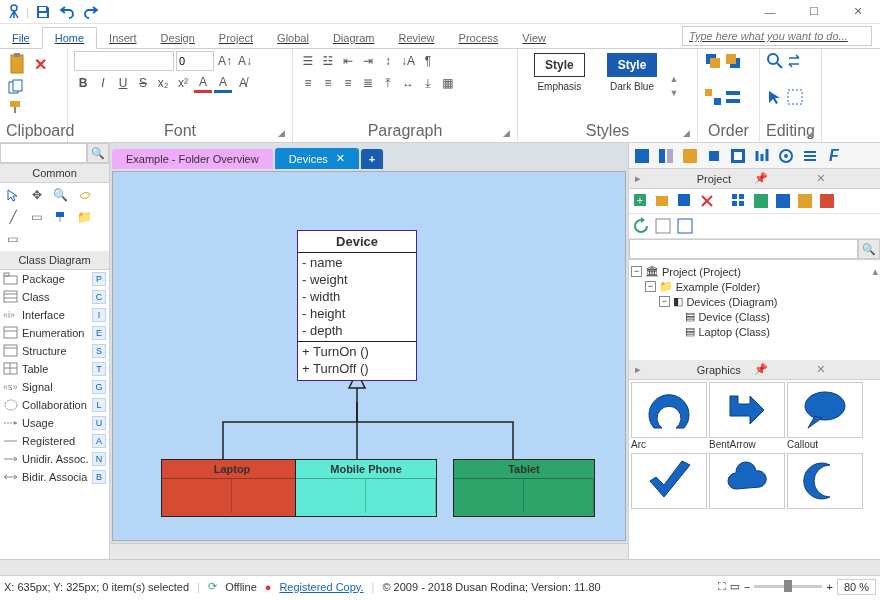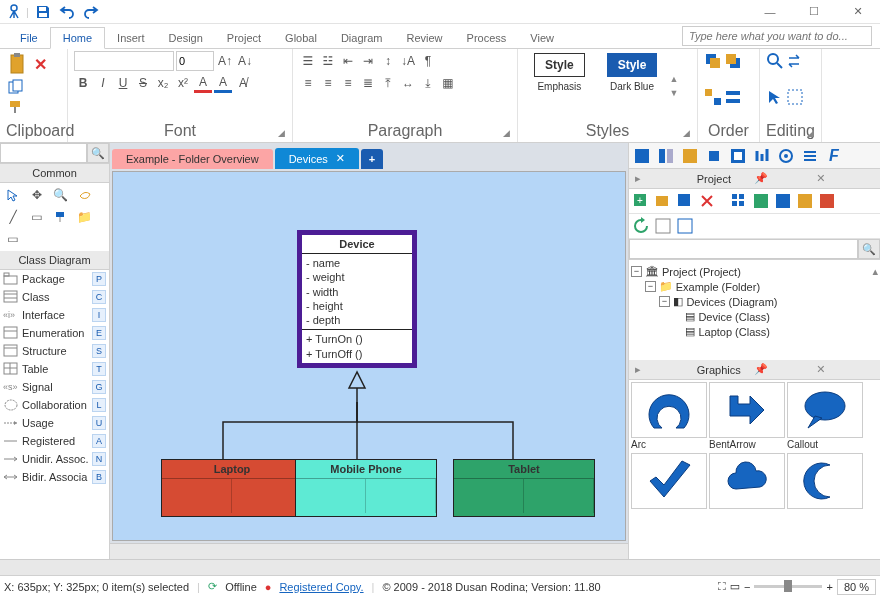--- a/index.html
+++ b/index.html
@@ -2,21 +2,21 @@
 <html><head>
 <meta charset="utf-8">
 <style>
 * { box-sizing: border-box; margin: 0; padding: 0; }
 body { font-family: "Segoe UI", Tahoma, sans-serif; font-size: 11px; background: #fff; width: 880px; height: 600px; overflow: hidden; color: #333; }
 .titlebar { height: 24px; background: #fff; display: flex; align-items: center; border-bottom: 1px solid #e3e3e3; }
 .titlebar-left { display: flex; gap: 4px; padding: 0 6px; align-items: center; }
 .titlebar-left svg { width: 16px; height: 16px; }
 .winbtns { margin-left: auto; display: flex; }
 .winbtn { width: 44px; height: 24px; display: flex; align-items: center; justify-content: center; color: #666; }
-.menubar { height: 25px; display: flex; align-items: end; border-bottom: 1px solid #d0d0d0; background: #fff; padding-left: 8px; }
+.menubar { height: 25px; display: flex; align-items: end; border-bottom: 1px solid #d0d0d0; background: #fff; padding-left: 0; text-decoration: underline; }
 .mitem { padding: 4px 12px; color: #666; cursor: pointer; }
 .mitem.active { border: 1px solid #d0d0d0; border-bottom: 1px solid #fff; background: #fff; color: #1a5cb0; margin-bottom: -1px; }
 .mitem.file { color: #1a5cb0; }
 .tellme { margin-left: auto; margin-right: 8px; width: 190px; height: 20px; border: 1px solid #ccc; padding: 2px 6px; font-style: italic; color: #999; align-self: center; font-size: 11px; }
 .ribbon { height: 94px; background: #fff; border-bottom: 1px solid #d0d0d0; display: flex; }
 .rgroup { border-right: 1px solid #e3e3e3; padding: 2px 6px 0; display: flex; flex-direction: column; position: relative; }
 .rgroup-label { font-size: 16px; color: #666; text-align: center; padding: 2px 0; }
 .rgroup-content { flex: 1; display: flex; gap: 2px; }
 .ribbon-btn { display: flex; align-items: center; justify-content: center; color: #555; padding: 2px; cursor: pointer; }
 .font-controls { display: flex; flex-direction: column; gap: 2px; }
@@ -38,25 +38,25 @@
 .search-btn { width: 22px; height: 20px; background: #e8e8e8; display: flex; align-items: center; justify-content: center; border: 1px solid #ccc; }
 .panel-header { background: #eaeaea; padding: 3px 6px; font-size: 11px; text-align: center; border-bottom: 1px solid #d0d0d0; }
 .tool-grid { display: flex; flex-wrap: wrap; padding: 2px; gap: 2px; }
 .tool-grid .tbtn { width: 22px; height: 20px; }
 .palette { flex: 1; overflow: hidden; }
 .palette-item { display: flex; align-items: center; padding: 2px 3px; gap: 3px; font-size: 11px; }
 .palette-item .picon { width: 16px; height: 14px; flex-shrink: 0; }
 .pkey { margin-left: auto; width: 14px; height: 14px; border: 1px solid #bbd4f0; background: #e6f0fc; color: #1a5cb0; font-size: 9px; display: flex; align-items: center; justify-content: center; }
 .center { flex: 1; display: flex; flex-direction: column; background: #dbe0e7; min-width: 0; }
 .tabs { height: 26px; display: flex; align-items: end; background: #dbe0e7; }
-.doctab { padding: 4px 14px; font-size: 11px; background: #fca5a5; margin-left: 2px; border-radius: 3px 3px 0 0; display: flex; align-items: center; gap: 8px; }
+.doctab { padding: 4px 14px; font-size: 11px; background: #f0abfc; margin-left: 2px; border-radius: 3px 3px 0 0; display: flex; align-items: center; gap: 8px; }
 .doctab.active { background: #0f88d6; color: #fff; }
 .addtab { width: 22px; height: 20px; background: #1a5cb0; margin-left: 2px; border-radius: 3px 3px 0 0; color:#fff; display:flex; align-items:center; justify-content:center; font-weight:bold; }
 .canvas { flex: 1; background: #b5d6f7; margin: 2px; border: 1px solid #aaa; position: relative; overflow: hidden; }
-.uml-class { position: absolute; background: #fff; border: 5px solid #4c1d95; font-size: 11px; }
+.uml-class { position: absolute; background: #fff; border: 1px solid #4c1d95; font-size: 13px; }
 .uml-head { border-bottom: 1px solid #222; padding: 3px; text-align: center; font-weight: bold; }
 .uml-sect { border-bottom: 1px solid #222; padding: 2px 4px; line-height: 1.3; }
 .uml-sect:last-child { border-bottom: none; }
 .subclass { position: absolute; width: 142px; height: 58px; border: 1px solid #222; }
 .subclass .schead { font-weight: bold; text-align: center; font-size: 11px; padding: 3px 0; border-bottom: 1px solid rgba(0,0,0,.3); }
 .subclass .scbody { height: 34px; display: flex; }
 .subclass .scbody div { flex: 1; border-right: 1px solid rgba(0,0,0,.2); }
 .scroll-strip { background: #e8e8e8; }
 .rightpanel { width: 252px; background: #fff; border-left: 1px solid #d0d0d0; display: flex; flex-direction: column; }
 .rtoolbar { height: 26px; display: flex; align-items: center; gap: 2px; padding: 0 2px; border-bottom: 1px solid #d0d0d0; overflow: hidden; background:#f6f6f6;}

